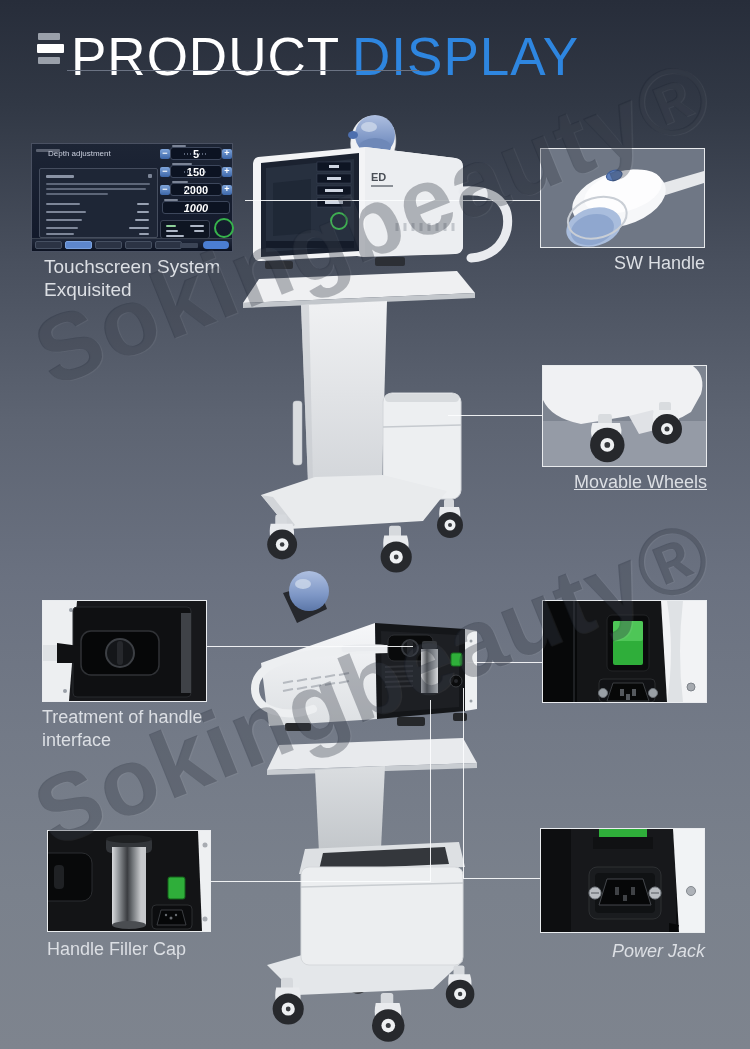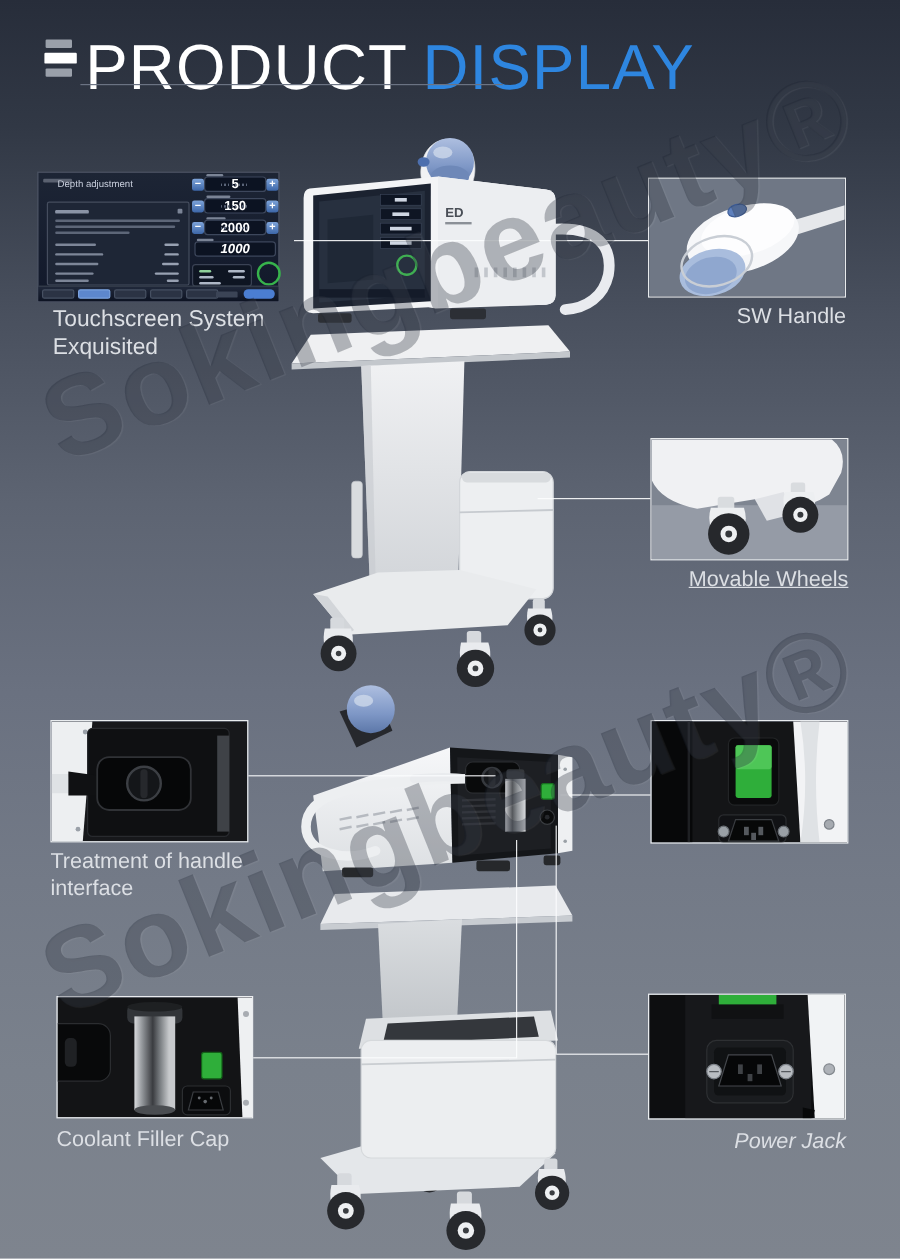--- a/index.html
+++ b/index.html
@@ -438,21 +438,21 @@
       <rect x="104" y="74" width="40" height="24" rx="4" fill="#0c0d0f" stroke="#2c2e31"></rect>
       <path d="M113,79 L134,79 L138,94 L109,94 Z" fill="#060708" stroke="#3a3d41"></path>
       <circle cx="123" cy="87" r="1.5" fill="#666a6f"></circle>
         <circle cx="118" cy="84" r="1.2" fill="#666a6f"></circle>
         <circle cx="128" cy="84" r="1.2" fill="#666a6f"></circle>
       <polygon points="150,0 162,0 162,100 154,100" fill="#eef0f2"></polygon>
       <circle cx="157" cy="14" r="2.5" fill="#a8acb2"></circle>
         <circle cx="157" cy="88" r="2.5" fill="#a8acb2"></circle>
     </svg>
   </div>
-  <div class="clabel" style="left:47px;top:938px;width:220px;">Coolant Filler Cap</div>
+  <div class="clabel" style="left:47px;top:938px;width:220px;">Handle Filler Cap</div>
 
   <div class="pbox" style="left:540px;top:828px;width:165px;height:105px;">
     <svg width="163" height="103" viewBox="0 0 163 103">
       <rect width="163" height="103" fill="#0d0e10"></rect>
       <rect x="30" width="105" height="103" fill="#17181b"></rect>
       <rect x="58" y="0" width="48" height="9" fill="#2fae3a"></rect>
       <rect x="52" y="8" width="60" height="12" fill="#101113"></rect>
       <rect x="48" y="38" width="72" height="52" rx="8" fill="#1a1c1f" stroke="#2e3033"></rect>
       <rect x="54" y="44" width="60" height="40" rx="4" fill="#101214"></rect>
       <path d="M66,50 L102,50 L110,76 L58,76 Z" fill="#060708" stroke="#44474c"></path>

